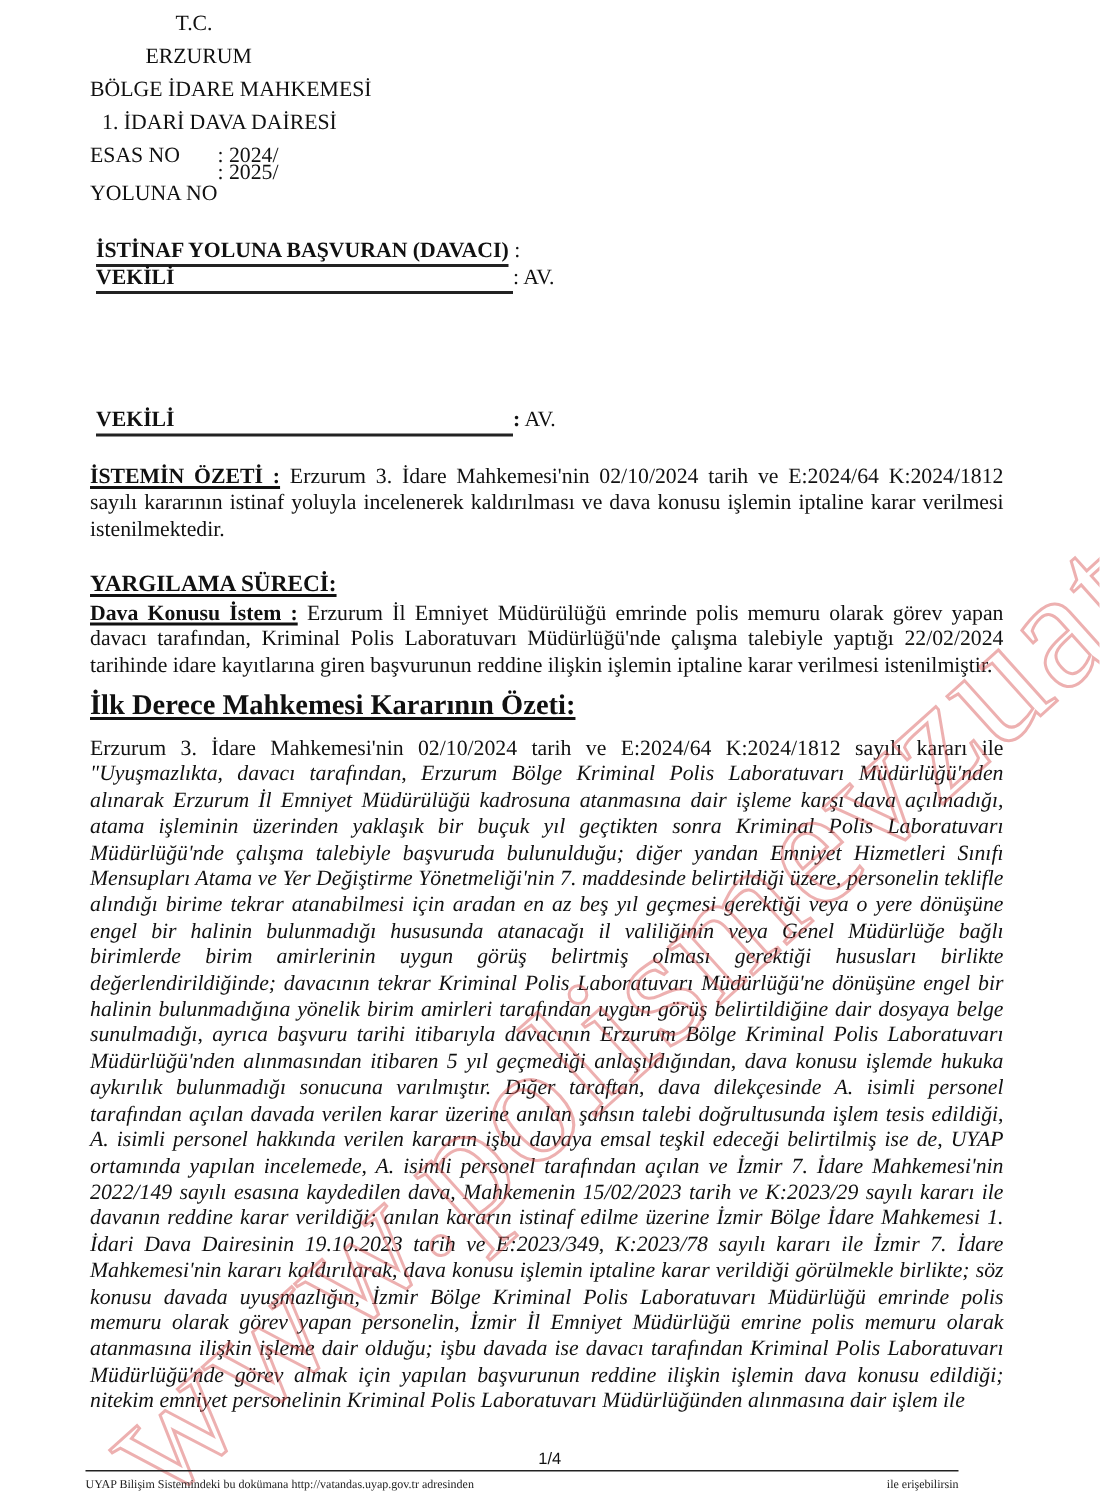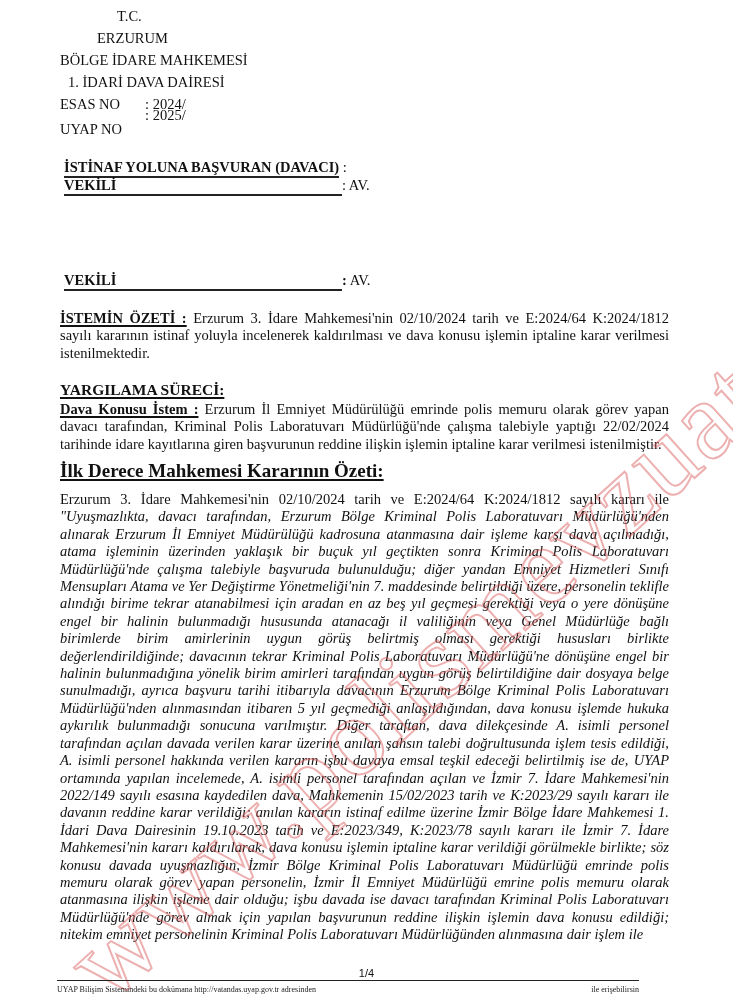--- a/index.html
+++ b/index.html
@@ -120,21 +120,21 @@
 <body>
 
 <div class="page">
 
   <div class="hdr" style="left:117px; top:7px;">T.C.</div>
   <div class="hdr" style="left:97px; top:29px;">ERZURUM</div>
   <div class="hdr" style="left:60px; top:51px;">BÖLGE İDARE MAHKEMESİ</div>
   <div class="hdr" style="left:68px; top:73px;">1. İDARİ DAVA DAİRESİ</div>
   <div class="hdr" style="left:60px; top:95px;">ESAS NO</div>
   <div class="hdr" style="left:145px; top:95px;">: 2024/</div>
-  <div class="hdr" style="left:60px; top:120px;">UYAP NO</div>
+  <div class="hdr" style="left:60px; top:120px;">YOLUNA NO</div>
   <div class="hdr" style="left:145px; top:106px;">: 2025/</div>
 
   <div class="party-row" style="top:159px;">
     <span class="party-label">İSTİNAF YOLUNA BAŞVURAN (DAVACI)</span><span class="party-sep"> :</span>
   </div>
   <div class="party-row" style="top:177px;">
     <span class="party-label fixed">VEKİLİ</span><span class="party-value">: AV.</span>
   </div>
 
   <div class="party-row" style="top:272px;">

